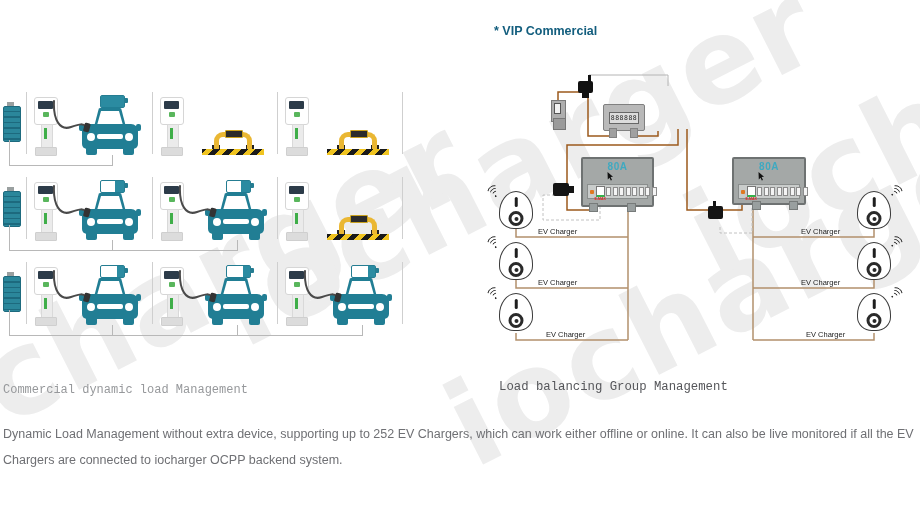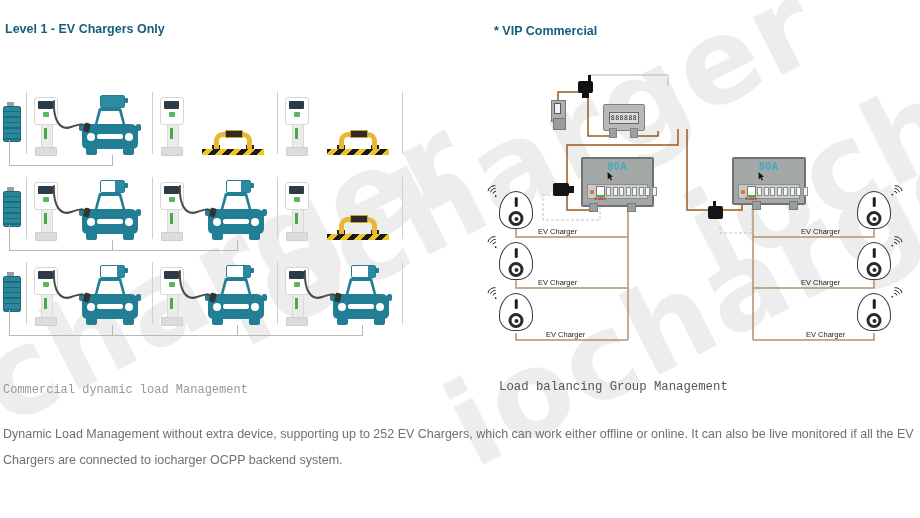--- a/index.html
+++ b/index.html
@@ -144,21 +144,20 @@
 </head>
 <body>
 
 <div class="stage">
 
   <span class="wm wmA">iocharger</span>
   <span class="wm wmB">iocharger</span>
   <span class="wm wmC">iocharger</span>
   <span class="wm wmD">iocharger</span>
 
-  <h2 class="title tl">Level 1 - EV Chargers Only</h2>
   <h2 class="title tr">* VIP Commercial</h2>
 
   <section class="lsec">
 
     <div class="prow" id="r1">
       <div class="batt"></div>
       <i class="cline" style="left:9px;top:50px;width:1px;height:26px"></i>
       <i class="cline" style="left:9px;top:75px;width:104px;height:1px"></i>
       <i class="cline" style="left:112px;top:65px;width:1px;height:10px"></i>
       <i class="divider d1"></i>

